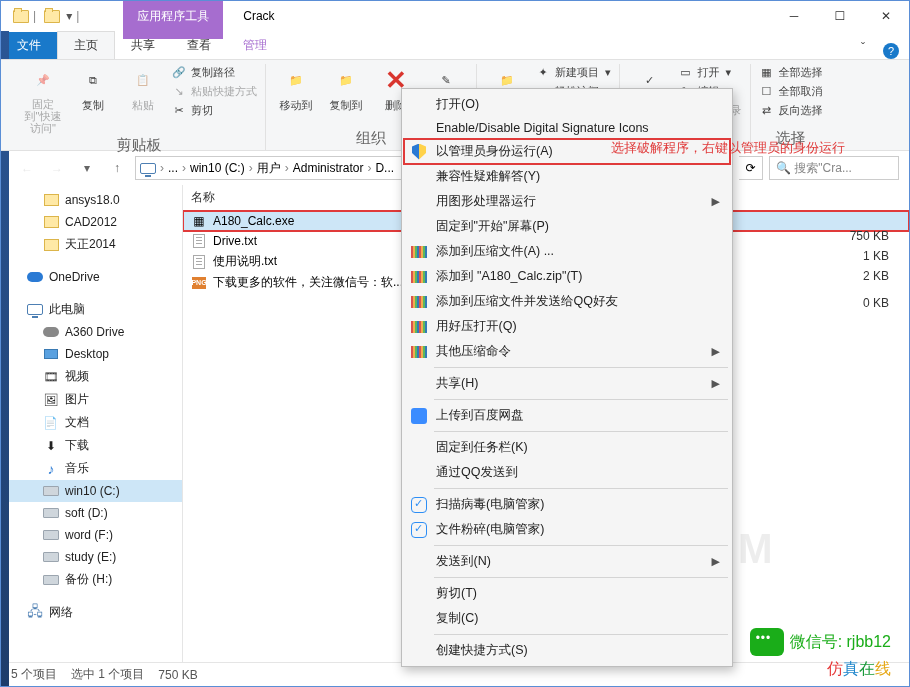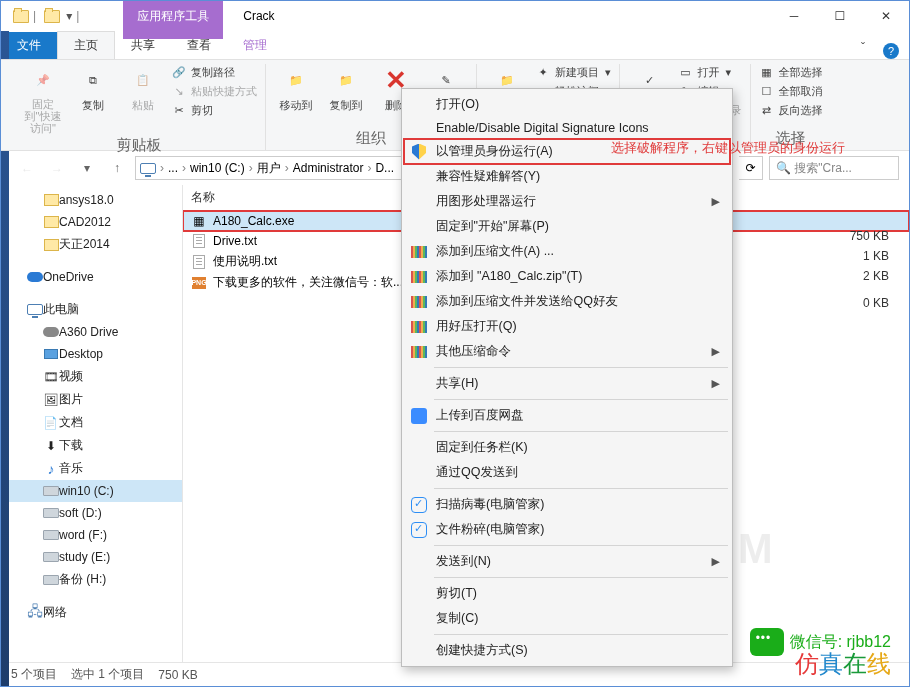--- a/index.html
+++ b/index.html
@@ -45,21 +45,21 @@
   .nav-btn { width:24px; height:24px; border-radius:2px; display:flex; align-items:center; justify-content:center; color:#666; }
   .nav-btn.disabled { color:#ccc; }
   .addr-box { flex:1; height:24px; border:1px solid #ccc; display:flex; align-items:center; padding:0 4px; background:#fff; font-size:12px; }
   .addr-box .sep { color:#888; margin:0 4px; }
   .addr-refresh { width:24px; height:24px; border:1px solid #ccc; border-left:none; display:flex; align-items:center; justify-content:center; }
   .search-box { width:130px; height:24px; border:1px solid #ccc; display:flex; align-items:center; padding:0 6px; color:#888; background:#fff; font-size:12px; }
 
   
   .panes { display:flex; height:calc(100% - 30px - 28px - 92px - 34px - 24px); }
   .nav-pane { width:182px; border-right:1px solid #e5e5e5; overflow:hidden; padding-top:4px; }
-  .nav-item { display:flex; align-items:center; padding:3px 4px 3px 26px; font-size:12px; color:#222; white-space:nowrap; }
+  .nav-item { display:flex; align-items:center; gap:6px; padding:3px 4px 3px 26px; font-size:12px; color:#222; white-space:nowrap; }
   .nav-item .ic { width:16px; height:16px; display:flex; align-items:center; justify-content:center; }
   .nav-item.selected { background:#cde6f7; }
   .nav-item.indent1 { padding-left:42px; }
   .nav-spacer { height:10px; }
 
   .content-pane { flex:1; position:relative; overflow:hidden; }
   .col-header { display:flex; padding:4px 8px; font-size:12px; color:#333; border-bottom:1px solid #eee; }
   .col-header .col-name { width:360px; }
   .file-row { display:flex; align-items:center; padding:2px 8px; font-size:12px; gap:6px; }
   .file-row .ic { width:16px; height:16px; display:flex; align-items:center; justify-content:center; }
@@ -77,21 +77,21 @@
   .cm-sep { height:1px; background:#d4d4d4; margin:3px 2px 3px 30px; }
   .cm-item.highlighted { outline:2px solid #e03a3a; outline-offset:-1px; }
 
   .annotation { position:absolute; left:610px; top:138px; color:#e03a3a; font-size:13px; z-index:60; white-space:nowrap; }
 
   
   .wm1 { position:absolute; left:340px; top:340px; font-size:42px; color:rgba(0,0,0,.07); font-weight:bold; letter-spacing:4px; pointer-events:none; font-family:Arial; }
   .wm-wechat { position:absolute; right:18px; bottom:30px; display:flex; align-items:center; gap:6px; color:#1aad19; font-size:16px; }
   .wm-wechat .bubble { width:34px; height:28px; background:#1aad19; border-radius:6px; position:relative; }
   .wm-wechat .bubble::after { content:'•••'; color:#fff; position:absolute; left:6px; top:3px; font-size:12px; letter-spacing:1px; }
-  .wm-brand { position:absolute; right:18px; bottom:6px; font-size:24px; font-family:"SimHei"; }
+  .wm-brand { position:absolute; right:18px; bottom:6px; font-size:16px; font-family:"SimHei"; }
   .wm-brand .b1 { color:#e63939; } .wm-brand .b2 { color:#28c; } .wm-brand .b3 { color:#1a9a3a; } .wm-brand .b4 { color:#e6a817; }
 
   
   .i-folder { width:15px; height:12px; background:#ffe9a6; border:1px solid #dcb54a; }
   .i-txt { width:12px; height:14px; background:#fff; border:1px solid #aaa; position:relative; }
   .i-txt::before{content:'';position:absolute;left:2px;top:2px;right:2px;height:1px;background:#aaa;box-shadow:0 3px #aaa,0 6px #aaa;}
   .i-png { width:14px; height:12px; background:#e08030; color:#fff; font-size:7px; display:flex; align-items:center; justify-content:center; font-weight:bold; }
   .i-computer { width:16px; height:11px; border:1.5px solid #4d7fb3; border-radius:2px; position:relative; }
   .i-computer::after{content:'';position:absolute;left:4px;bottom:-4px;width:6px;height:2px;background:#4d7fb3;}
   .i-cloud { width:16px; height:10px; background:#2a7ad4; border-radius:6px; }

